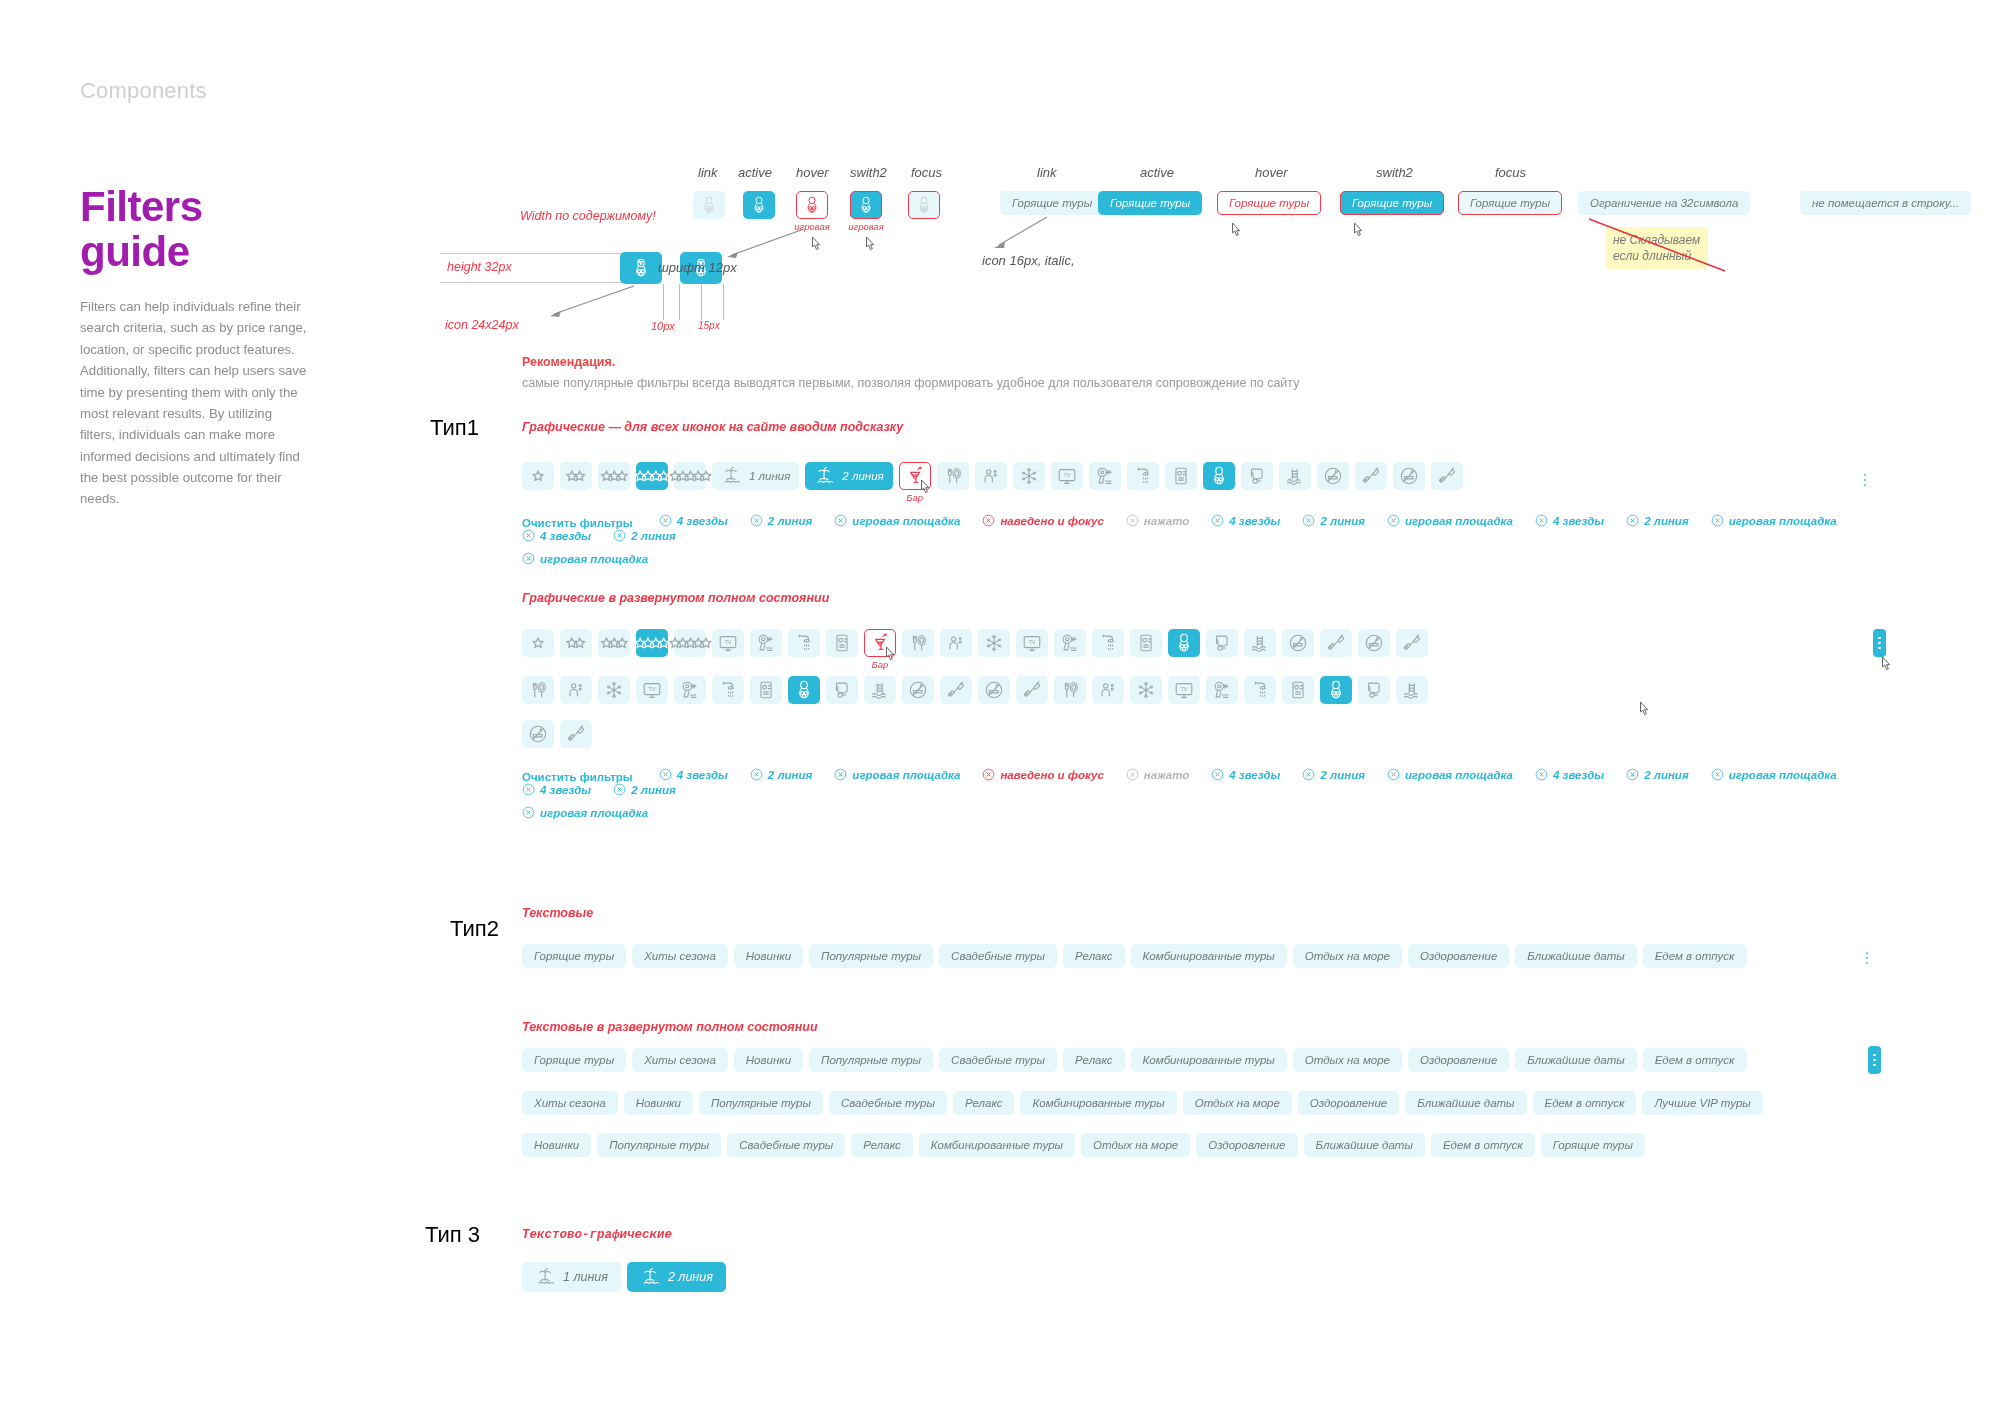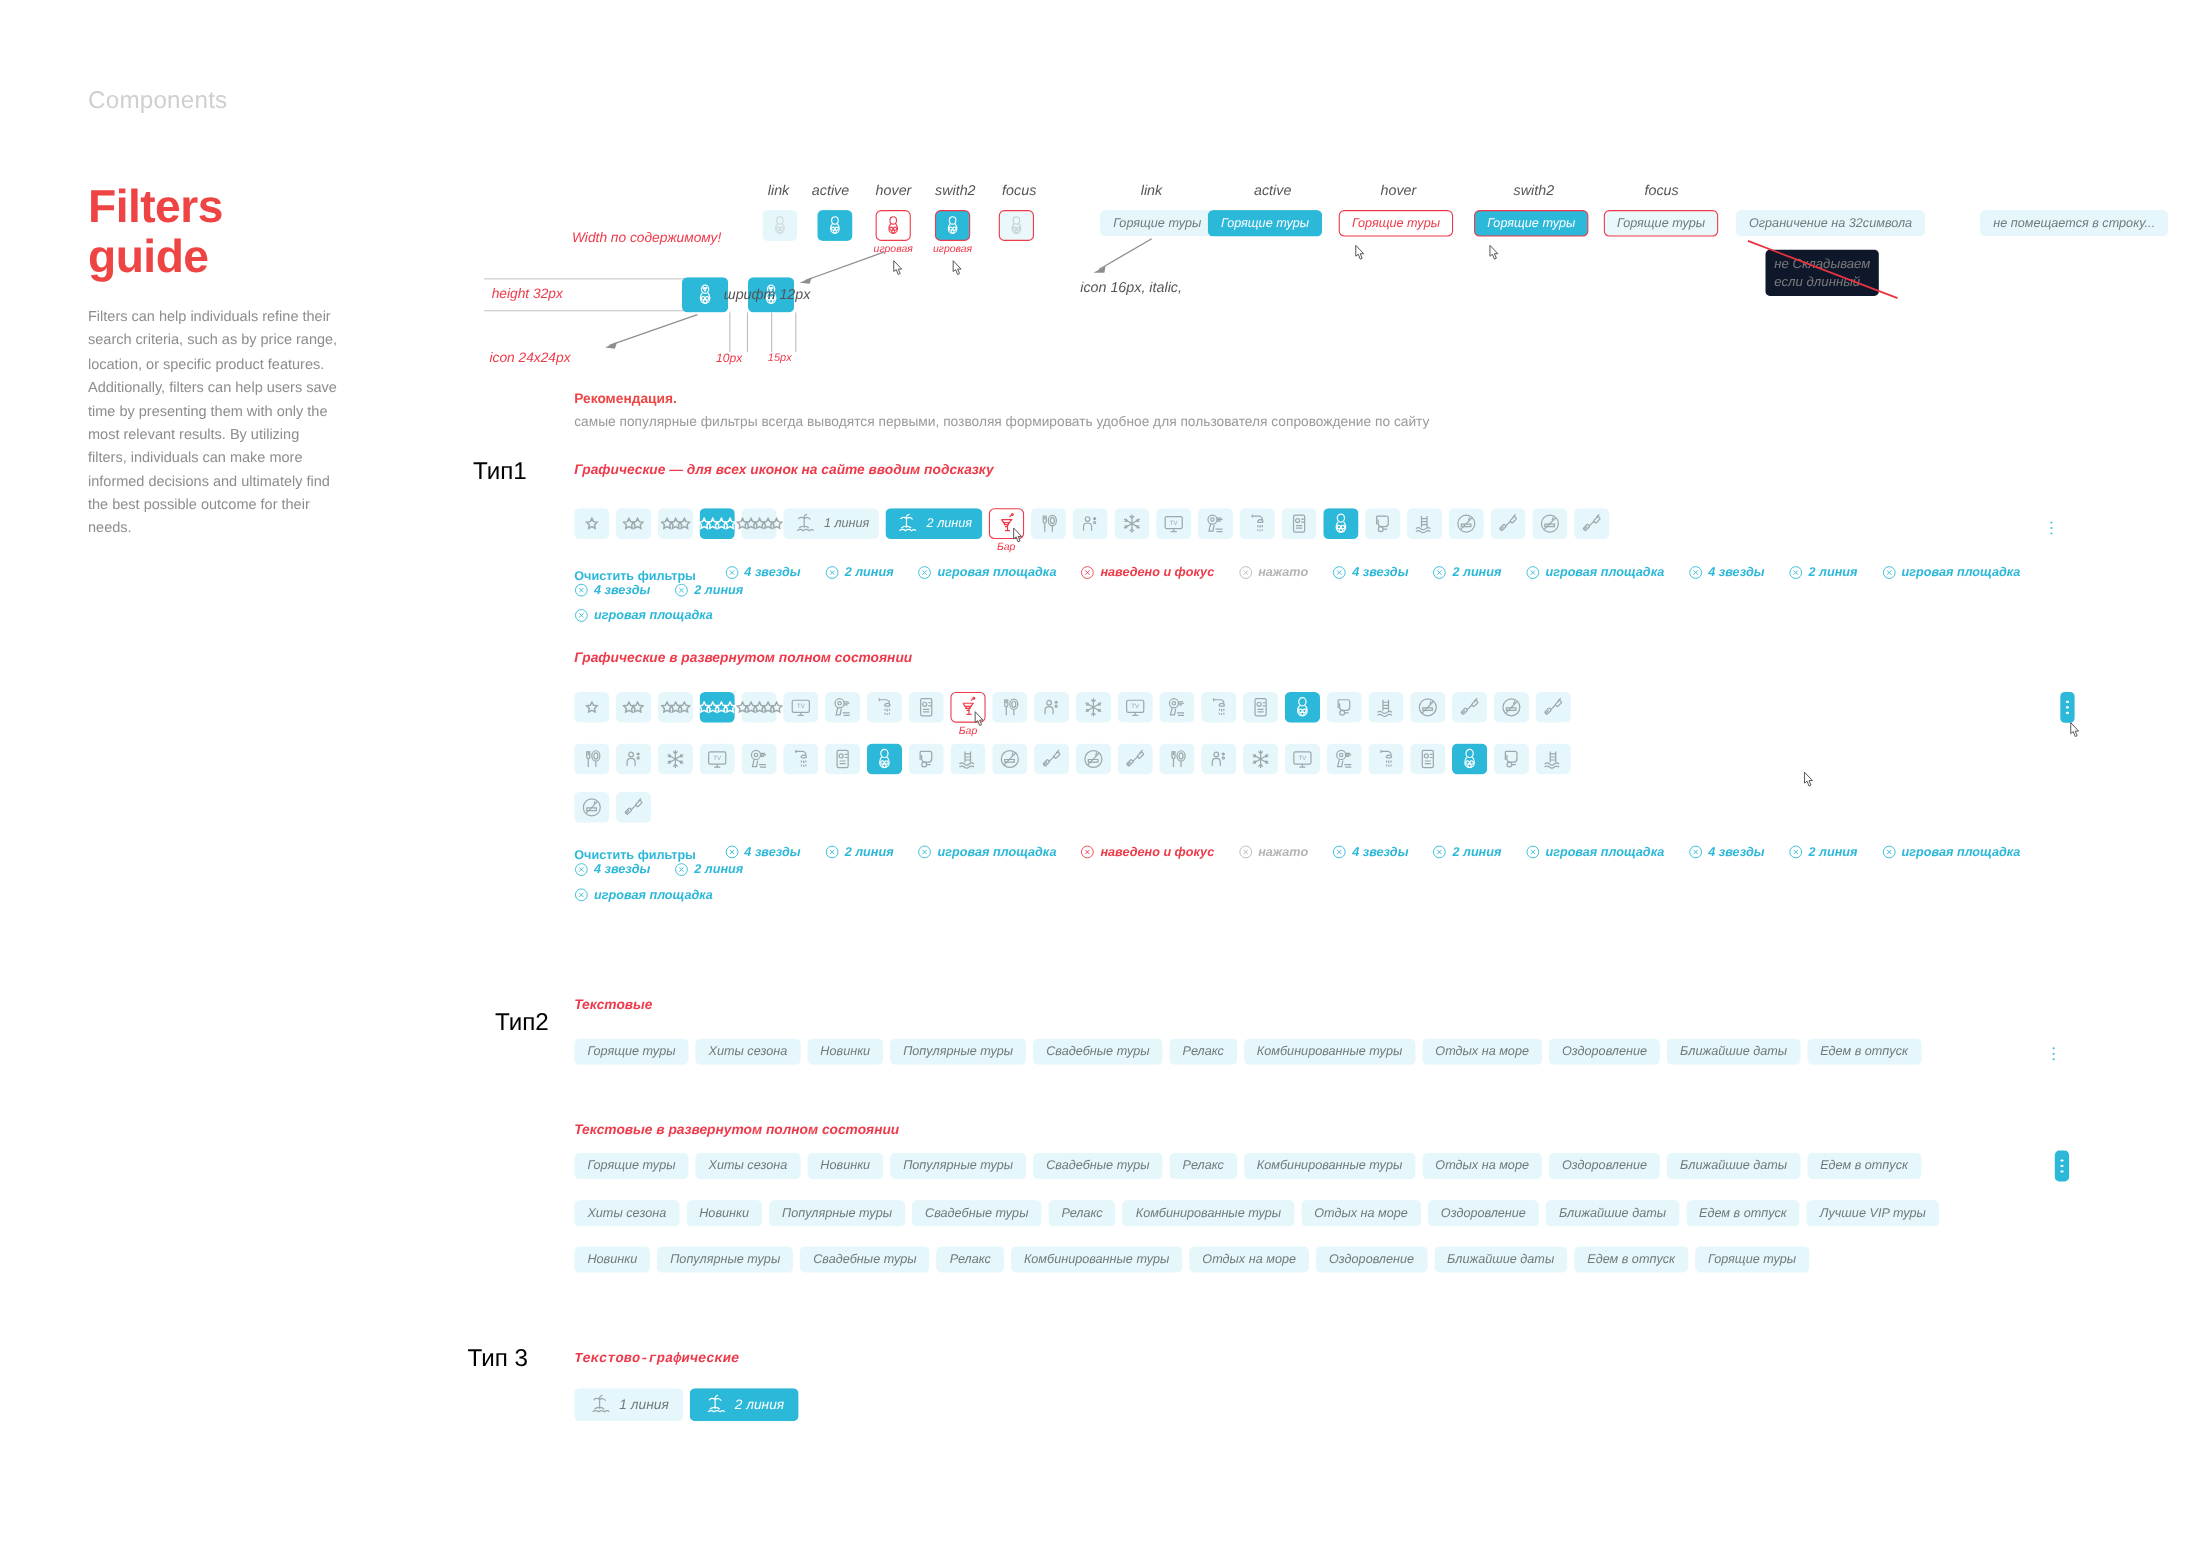--- a/index.html
+++ b/index.html
@@ -9,21 +9,21 @@
     background: #ffffff;
     font-family: "Liberation Sans", sans-serif;
     color: #333;
     position: relative;
     overflow: hidden;
   }
 
   
   #left-col { position:absolute; left:80px; top:78px; width:230px; }
   .components-label { font-size:22px; color:#cfcfcf; letter-spacing:.2px; }
-  .big-title { font-size:42px; font-weight:bold; color:#ef4444; line-height:1.06; margin-top:62px; letter-spacing:-0.5px;}
+  .big-title { font-size:42px; font-weight:bold; color:#a21caf; line-height:1.06; margin-top:81px; letter-spacing:-0.5px;}
   .intro-p { font-size:13.2px; line-height:1.62; color:#8d8d8d; }
   #intro1 { margin-top:72px; }
   #intro2 { margin-top:22px; }
 
   
   .red-note { color:#ee3a4a; font-style:italic; font-size:12.5px; white-space:nowrap; }
   .red-note-b { color:#ee3a4a; font-style:italic; font-weight:bold; font-size:12.5px; white-space:nowrap;}
   .state-label { font-size:13px; font-style:italic; color:#555; }
   .type-label { font-size:22px; color:#000000; }
 
@@ -88,21 +88,21 @@
   .kebab.filled { background:#2cb8d8; border-radius:4px; width:13px; }
   .kebab.filled i { background:#fff; }
 
   
   .cursor { position:absolute; width:18px; height:22px; }
 
   
   .meas-box { position:absolute; border-top:1px solid #c8c8c8; border-bottom:1px solid #c8c8c8; }
   .vline { position:absolute; width:1px; background:#bdbdbd; }
 
-  .hl-note { background:#0f172a; font-size:12px; font-style:italic; color:#7b7b7b; padding:5px 8px; border-radius:4px; line-height:1.35;}
+  .hl-note { background:#fef9c3; font-size:12px; font-style:italic; color:#7b7b7b; padding:5px 8px; border-radius:4px; line-height:1.35;}
 </style>
 </head>
 <body>
 
 <div id="left-col">
   <div class="components-label">Components</div>
   <div class="big-title">
     <div>Filters</div>
     <div>guide</div>
   </div>

